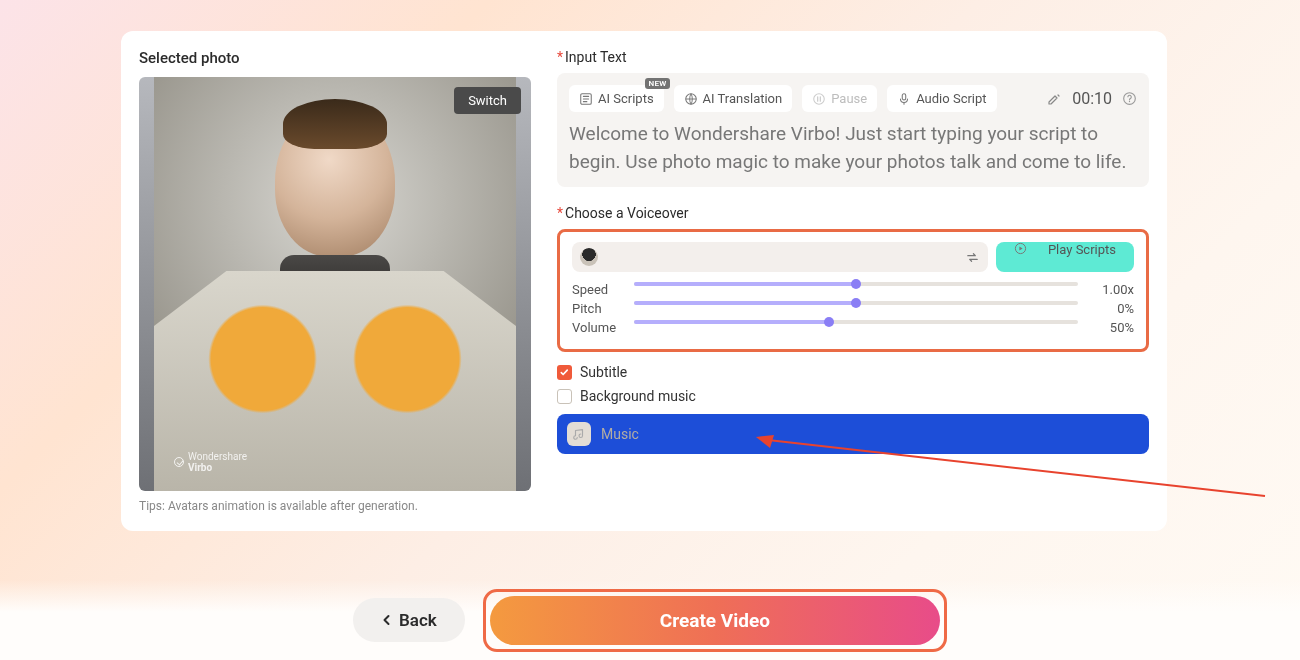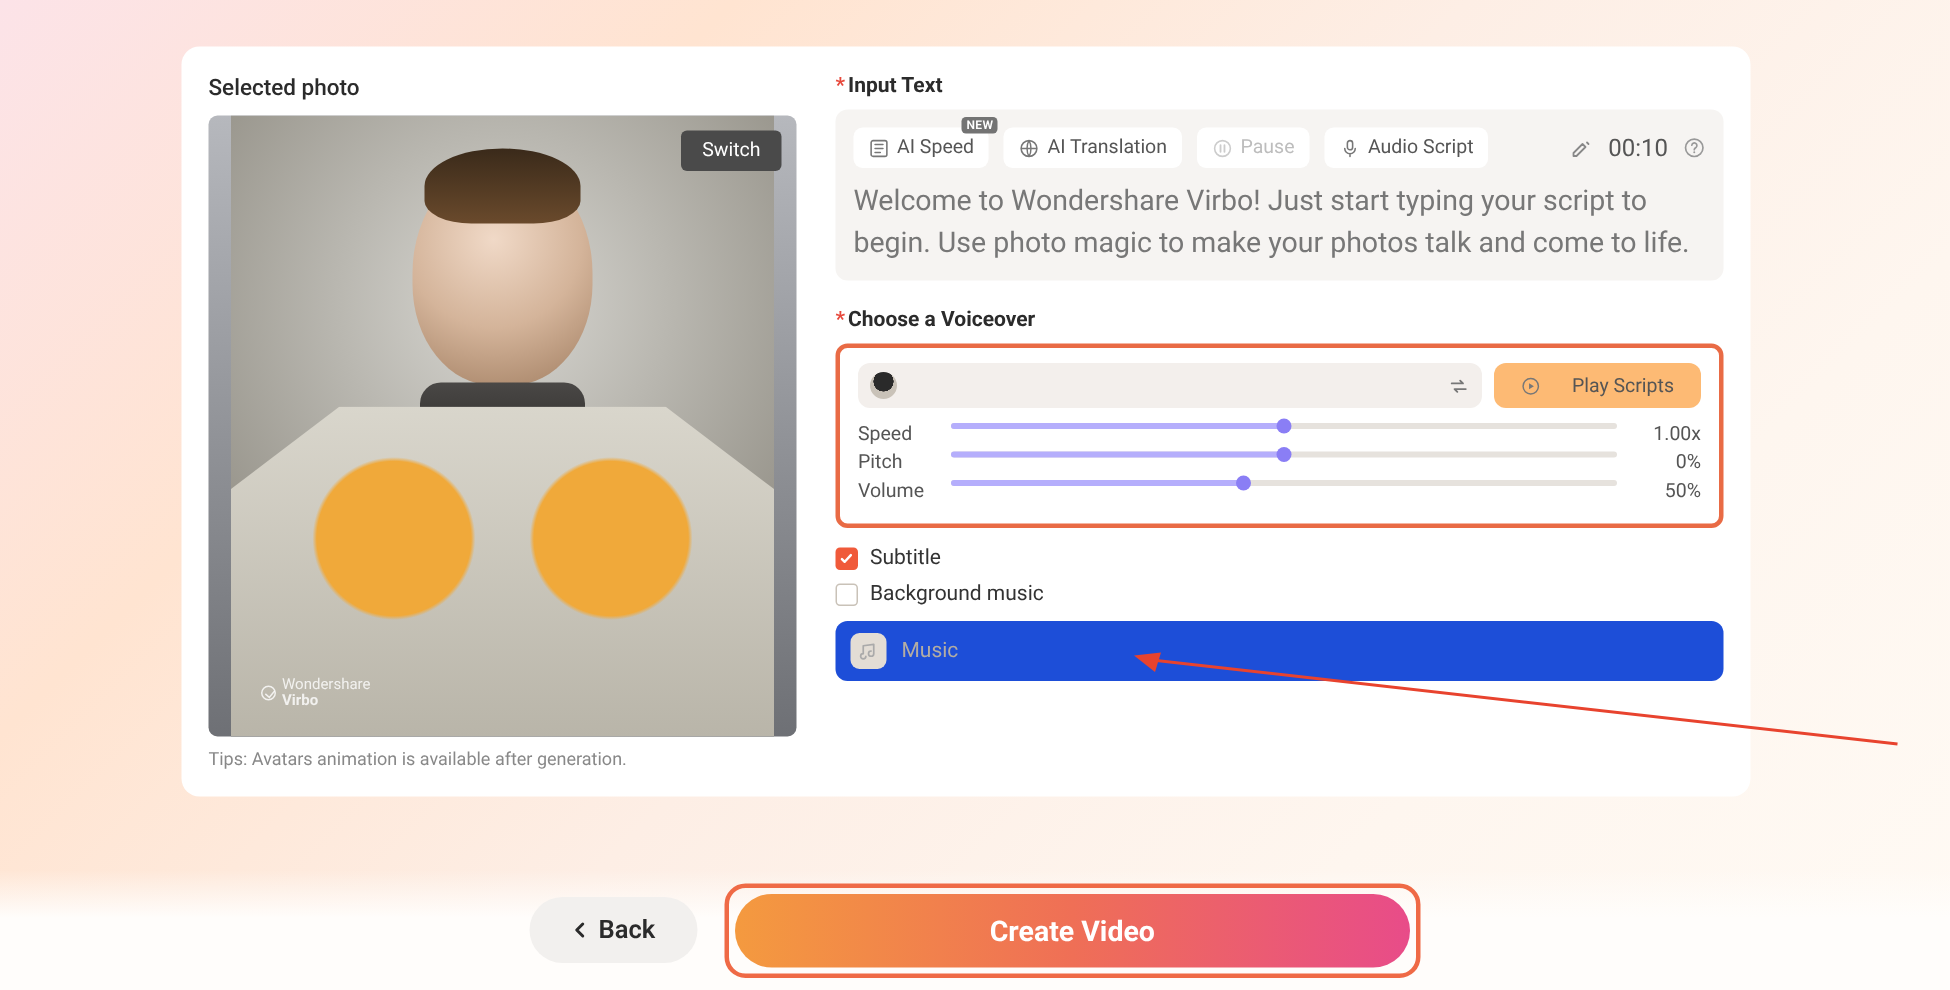--- a/index.html
+++ b/index.html
@@ -57,21 +57,21 @@
   .wm-dot{width:10px;height:10px;border:1.5px solid rgba(255,255,255,.8);border-radius:50%;position:relative;}
   .wm-dot::after{content:"";position:absolute;left:3px;top:1px;width:3px;height:5px;border:1.5px solid rgba(255,255,255,.8);border-left:none;border-top:none;transform:rotate(40deg);}
   .switch-btn {
     position:absolute;top:10px;right:10px;
     background:#4a4a4a;color:#fff;border:none;border-radius:4px;
     padding:6px 14px;font-size:13px;cursor:pointer;
   }
   .tips { font-size:12px;color:#888;margin-top:8px; }
 
   .right-col { flex:1; }
-  .section-label { font-size:14px;color:#2b2b2b;font-weight:700;margin-bottom:8px; }
+  .section-label { font-size:14px;color:#2b2b2b;font-weight:400;margin-bottom:8px; }
   .section-label .req { color:#e7483b; margin-right:2px;}
   .input-panel {
     background:#f6f4f2;border-radius:8px;padding:12px;
   }
   .tool-row { display:flex;align-items:center;gap:10px;margin-bottom:8px; }
   .tool-btn {
     display:inline-flex;align-items:center;gap:5px;
     background:#fff;border:none;border-radius:6px;
     padding:6px 10px;font-size:13px;color:#555;cursor:pointer;
     position:relative;
@@ -92,22 +92,22 @@
     border:3px solid #e96b45;border-radius:8px;padding:10px 12px;margin-top:6px;
   }
   .vo-top{display:flex;gap:8px;align-items:center;}
   .avatar-pill{
     flex:1;background:#f3efec;border-radius:8px;height:30px;display:flex;align-items:center;
     padding:0 8px;justify-content:space-between;
   }
   .mini-avatar{width:18px;height:18px;border-radius:50%;background:radial-gradient(circle at 50% 35%,#2a2a2a 0 45%, #c9c2b8 46%);}
   .swap-icon{color:#666;display:inline-flex;}
   .play-btn{
-    background:#fdba74;border:none;border-radius:8px;height:30px;padding:0 18px;
-    display:inline-flex;align-items:center;gap:21px;font-size:13px;color:#555;cursor:pointer;
+    background:#5eead4;border:none;border-radius:8px;height:30px;padding:0 18px;
+    display:inline-flex;align-items:flex-start;gap:21px;font-size:13px;color:#555;cursor:pointer;
   }
   .sliders{margin-top:10px;}
   .slider-row{display:flex;gap:12px;margin:4px 0;font-size:13px;color:#555;}
   .slider-label{width:50px;}
   .slider-track{flex:1;height:4px;background:#e6e2dd;border-radius:2px;position:relative;}
   .slider-fill{position:absolute;left:0;top:0;height:100%;background:#b5aefc;border-radius:2px;}
   .slider-thumb{position:absolute;top:50%;width:10px;height:10px;background:#8a7ef5;border-radius:50%;transform:translate(-50%,-50%);}
   .slider-val{width:44px;text-align:right;}
 
   .check-row{display:flex;align-items:center;gap:8px;margin-top:12px;font-size:14px;color:#333;}
@@ -173,21 +173,21 @@
 
   <div class="right-col">
     <div class="section-label"><span class="req">*</span><span>Input Text</span></div>
     <div class="input-panel">
       <div class="tool-row">
         <button class="tool-btn">
           <svg width="14" height="14" viewBox="0 0 16 16">
               <rect x="2" y="2" width="12" height="12" rx="1.5" fill="none" stroke="#777" stroke-width="1.2"></rect>
               <path d="M5 5h6M5 8h6M5 11h4" stroke="#777" stroke-width="1.2" stroke-linecap="round"></path>
             </svg>
-          <span>AI Speed</span>
+          <span>AI Scripts</span>
           <span class="badge-new">NEW</span>
         </button>
         <button class="tool-btn">
           <svg width="14" height="14" viewBox="0 0 16 16">
               <circle cx="8" cy="8" r="6" fill="none" stroke="#777" stroke-width="1.2"></circle>
               <path d="M2 8h12M8 2c2 3 2 9 0 12M8 2c-2 3-2 9 0 12" fill="none" stroke="#777" stroke-width="1.1"></path>
             </svg>
           <span>AI Translation</span>
         </button>
         <button class="tool-btn disabled">

